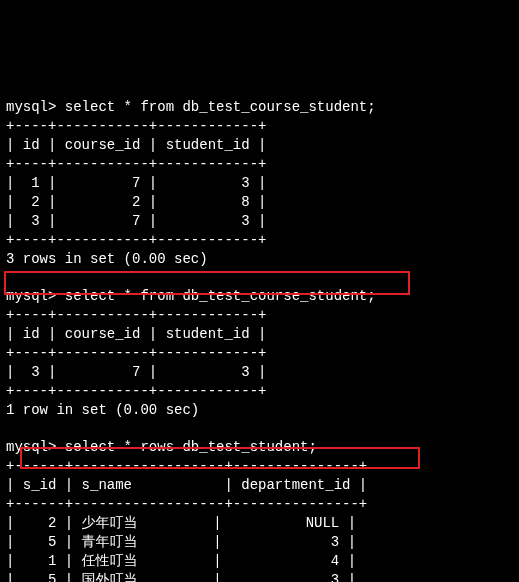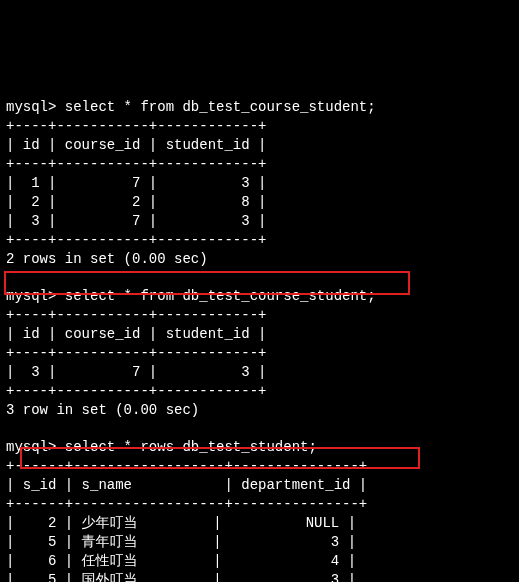--- a/index.html
+++ b/index.html
@@ -29,37 +29,37 @@
 
 <div>
 <span>mysql&gt; </span><span>select * from db_test_course_student;</span>
 <span>+----+-----------+------------+</span>
 <span>| id | course_id | student_id |</span>
 <span>+----+-----------+------------+</span>
 <span>|  1 |         7 |          3 |</span>
 <span>|  2 |         2 |          8 |</span>
 <span>|  3 |         7 |          3 |</span>
 <span>+----+-----------+------------+</span>
-<span>2 rows in set (0.00 sec)</span>
+<span>3 rows in set (0.00 sec)</span>
 
 <span>mysql&gt; </span><span>select * from db_test_course_student;</span>
 <span>+----+-----------+------------+</span>
 <span>| id | course_id | student_id |</span>
 <span>+----+-----------+------------+</span>
 <span>|  3 |         7 |          3 |</span>
 <span>+----+-----------+------------+</span>
-<span>3 row in set (0.00 sec)</span>
+<span>1 row in set (0.00 sec)</span>
 
 <span>mysql&gt; </span><span>select * rows db_test_student;</span>
 <span>+------+------------------+---------------+</span>
 <span>| s_id | s_name           | department_id |</span>
 <span>+------+------------------+---------------+</span>
 <span>|    2 | 少年叮当         |          NULL |</span>
 <span>|    5 | 青年叮当         |             3 |</span>
-<span>|    6 | 任性叮当         |             4 |</span>
+<span>|    1 | 任性叮当         |             4 |</span>
 <span>|    5 | 国外叮当         |             3 |</span>
 
 
 
 
 </div>
 
 <div class="highlight-box hb1"></div>
 <div class="highlight-box hb2"></div>
 

